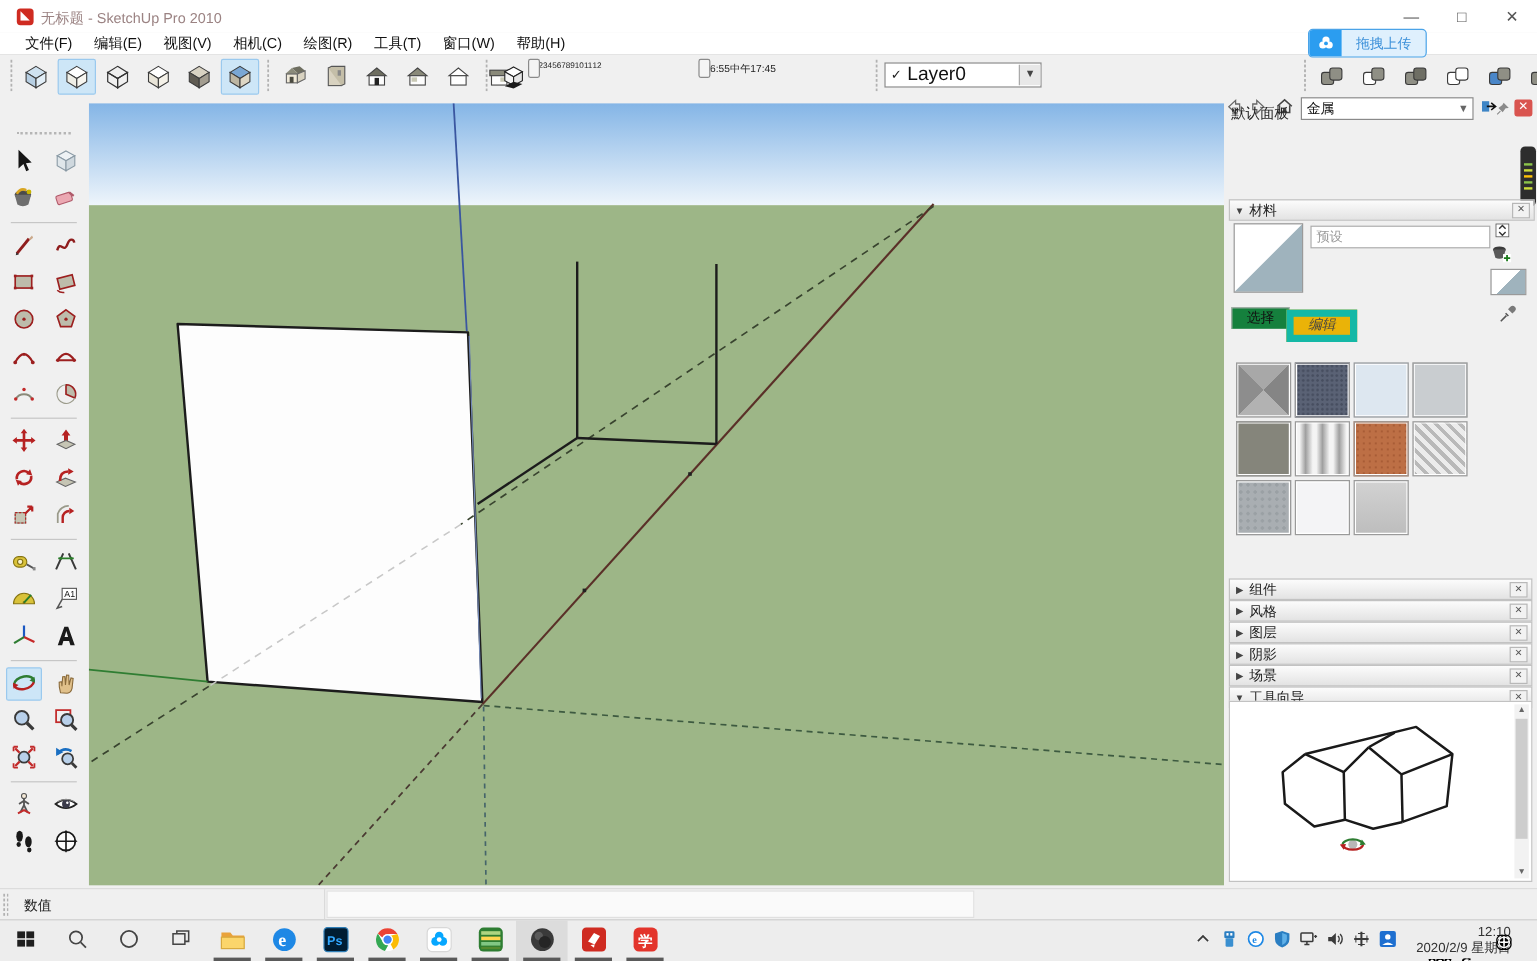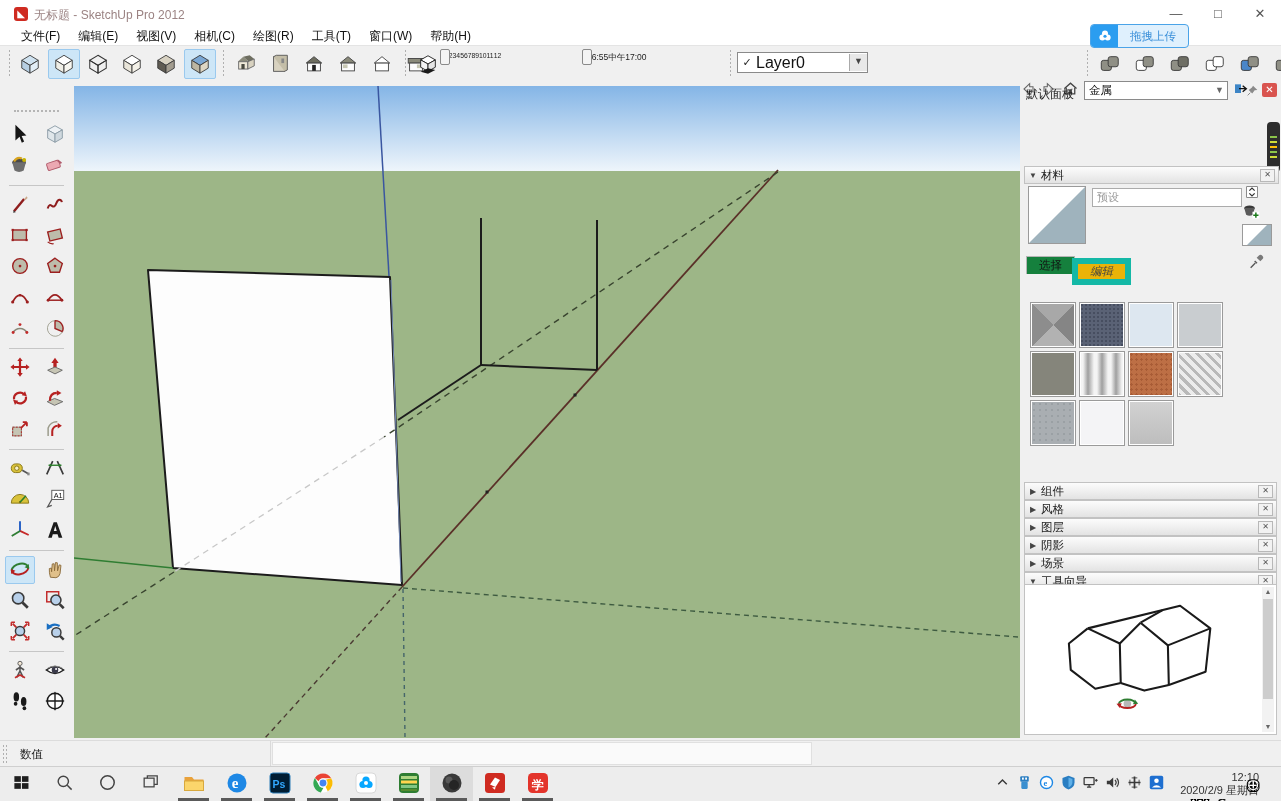--- a/index.html
+++ b/index.html
@@ -120,21 +120,21 @@
   .watermark{left:1192px;top:797px;z-index:50;font-size:17px;font-weight:bold;color:#fff;letter-spacing:.5px;
              text-shadow:-1.5px -1.5px 0 #000,1.5px -1.5px 0 #000,-1.5px 1.5px 0 #000,1.5px 1.5px 0 #000;}
   .wm-plus{left:1247px;top:776px;z-index:50;font-size:15px;color:#fff;
            text-shadow:-1.5px -1.5px 0 #000,1.5px -1.5px 0 #000,-1.5px 1.5px 0 #000,1.5px 1.5px 0 #000;}
 </style>
 </head>
 <body>
 
 <div class="abs titlebar">
   <div class="abs app-logo">◣</div>
-  <div class="abs title-text">无标题 - SketchUp Pro 2012</div>
+  <div class="abs title-text">无标题 - SketchUp Pro 2010</div>
   <div class="abs win-ctrls">
     <div class="win-btn">—</div>
     <div class="win-btn">□</div>
     <div class="win-btn">✕</div>
   </div>
 </div>
 
 <div class="abs upload-btn">
   <div class="upload-ic">
     <svg viewBox="0 0 24 24" width="18" height="18">
@@ -287,21 +287,21 @@
       </div>
   </div>
 
   <div class="abs slider-widget" style="left:585px;width:130px">
     <div class="slider-track" style="background:linear-gradient(90deg,#ffffff,#cfe3f0 35%,#8aa8c8 55%,#1c2f6e 75%,#0a0f35)">
       <div class="slider-handle" style="left:calc(61% - 4px)"></div>
     </div>
     <div class="tlabels">
       <span>06:55</span>
       <span>中午</span>
-      <span>17:00</span>
+      <span>17:45</span>
     </div>
   </div>
 
   <div class="abs layer-box">
     <span class="layer-check">✓</span>
     <span class="layer-val">Layer0</span>
     <span class="layer-arrow">▼</span>
   </div>
 
   <div class="abs tb-group" style="left:1094px;gap:3px">

